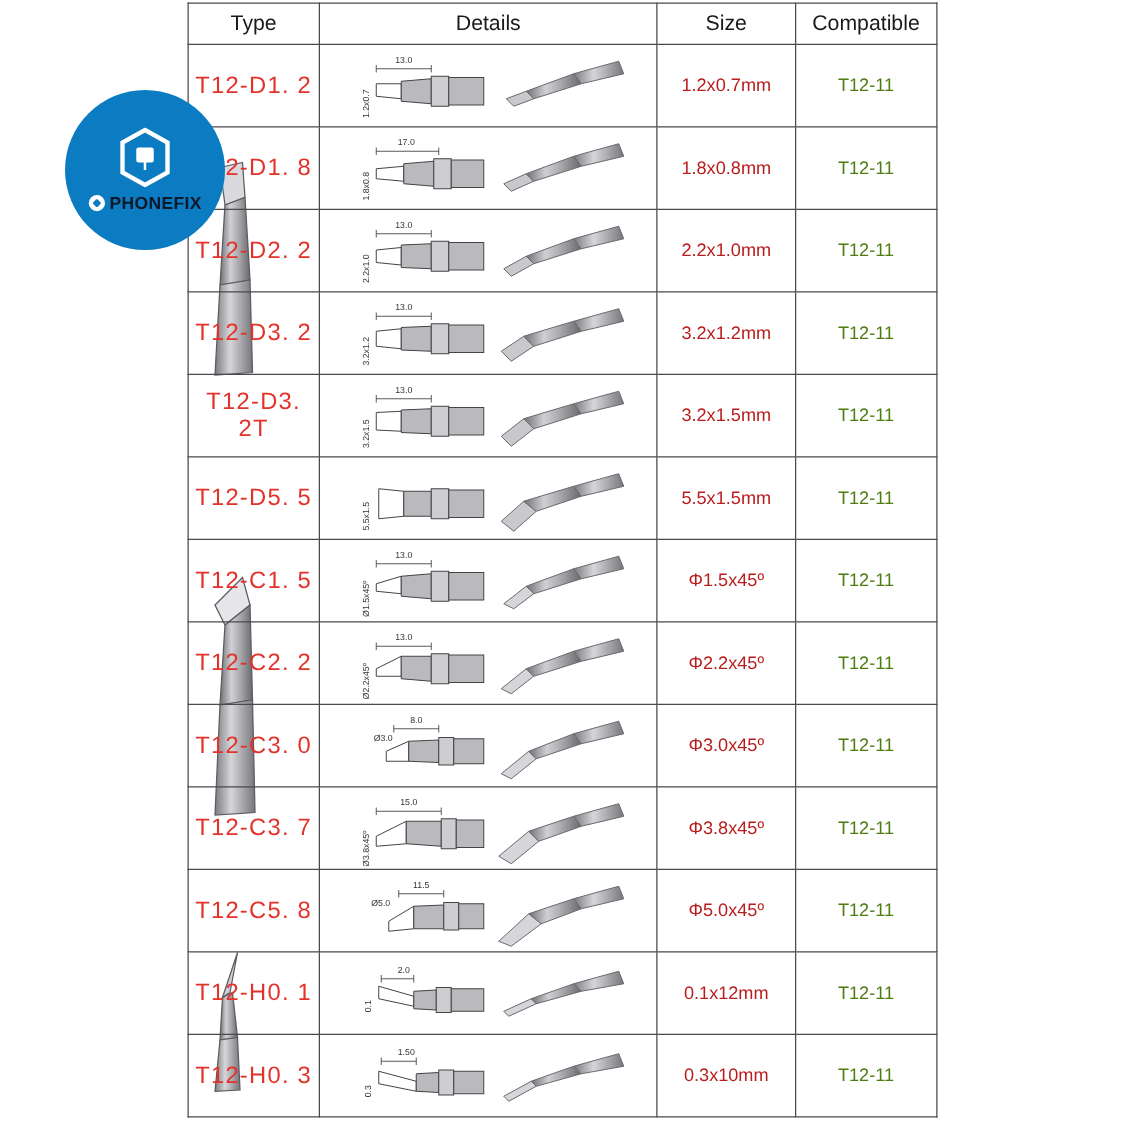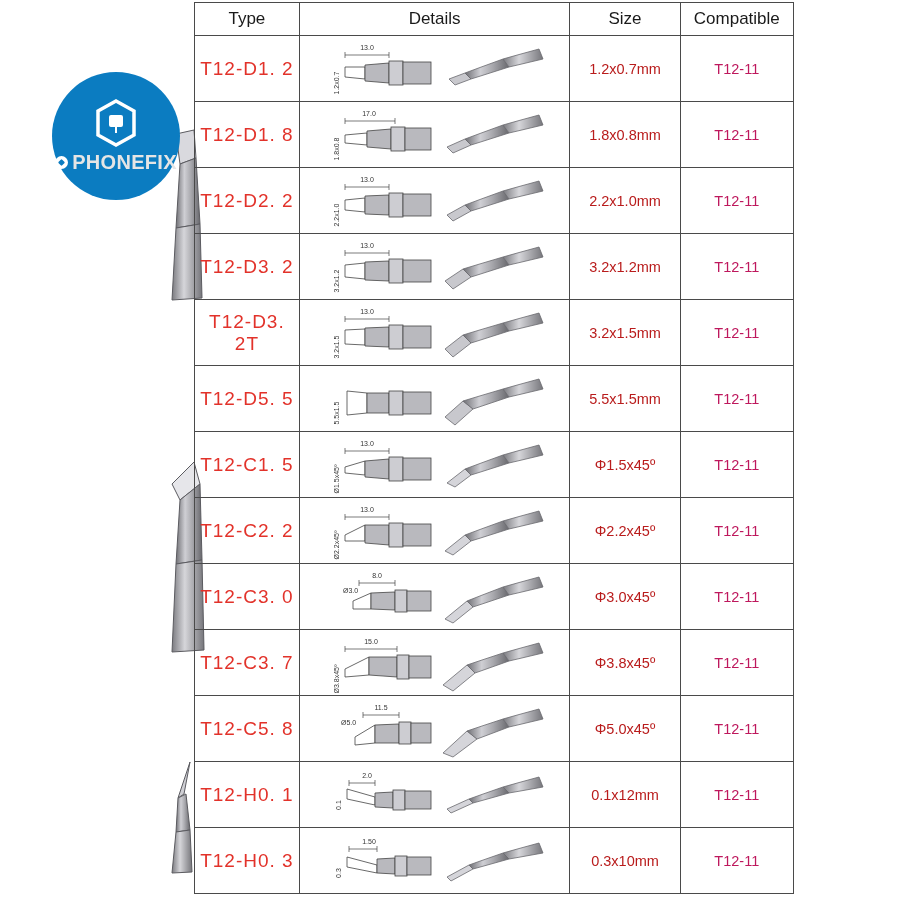--- a/index.html
+++ b/index.html
@@ -56,24 +56,24 @@
   }
   .logo-dot i {
     display: block;
     width: 5px;
     height: 5px;
     background: #0b7cc1;
     border-radius: 1px;
     transform: rotate(45deg);
   }
   .logo-text {
-    font-size: 20px;
+    font-size: 14px;
     font-weight: bold;
     letter-spacing: 0.3px;
-    color: #e5e5e5;
+    color: #0f172a;
     font-family: "Liberation Sans", sans-serif;
   }
 
   
   .preview-col {
     position: absolute;
     left: 148px;
     top: 0;
     width: 80px;
     height: 900px;
@@ -91,21 +91,20 @@
   .table-wrap {
     position: absolute;
     left: 150px;
     top: 2px;
     width: 600px;
   }
   table.spec {
     border-collapse: collapse;
     width: 600px;
     table-layout: fixed;
-    margin-left: 44px;
   }
   table.spec th, table.spec td {
     border: 1px solid #4a4a4a;
     padding: 0;
     vertical-align: middle;
     text-align: center;
   }
   table.spec th {
     height: 33px;
     font-size: 17px;
@@ -123,21 +122,21 @@
     color: #e2322a;
     letter-spacing: 1px;
     font-family: "Liberation Sans", sans-serif;
   }
   td.size-cell {
     font-size: 14.5px;
     color: #b91c1c;
   }
   td.compat-cell {
     font-size: 14.5px;
-    color: #be185d;
+    color: #4d7c0f;
   }
   td.details-cell {
     height: 66px;
     position: relative;
   }
   .details-inner {
     position: relative;
     width: 100%;
     height: 64px;
     display: flex;

